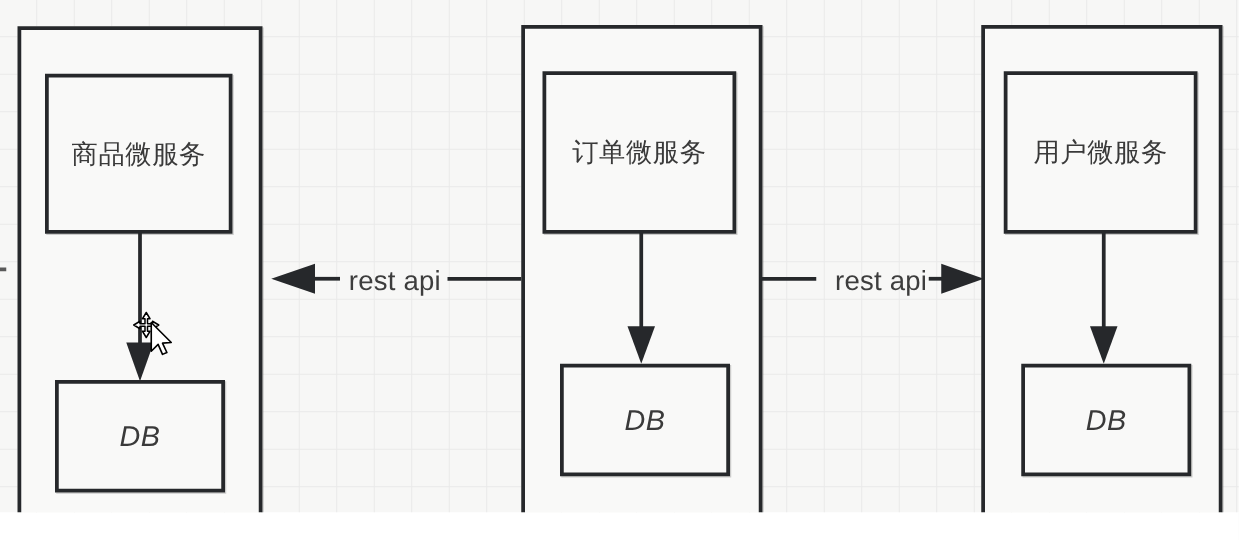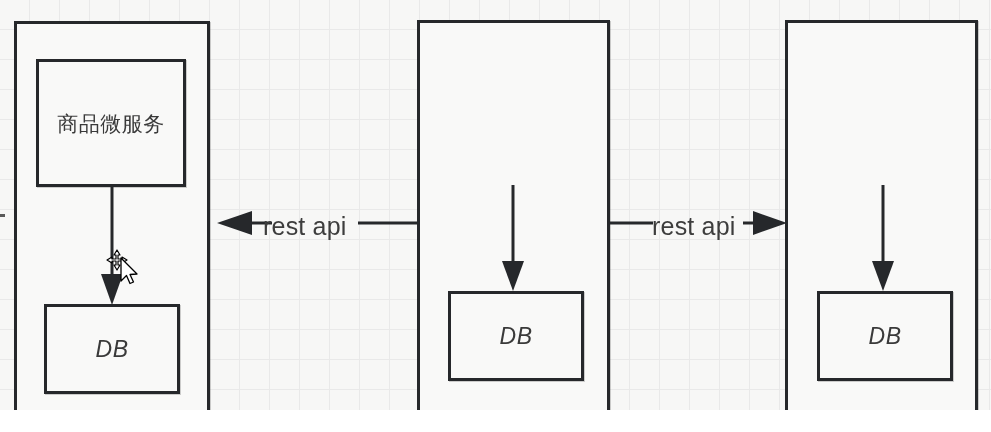--- a/index.html
+++ b/index.html
@@ -69,25 +69,26 @@
     stroke-width: 3;
     fill: none;
   }
   .arrow-head {
     fill: #26282b;
   }
 
   
   .conn-label {
     position: absolute;
-    font-size: 25px;
+    font-size: 22px;
     color: #3d3d3d;
     letter-spacing: 0.2px;
     white-space: nowrap;
     background: transparent;
+    margin-left: 16px;
   }
 
   
   .cursor-layer {
     position: absolute;
     pointer-events: none;
   }
 
   .edge-artifact {
     position: absolute;
@@ -111,32 +112,38 @@
     <line class="arrow-line" x1="22" y1="0" x2="22" y2="98"></line>
     <polygon class="arrow-head" points="22,121 11,90 33,90"></polygon>
   </svg>
 
   <div class="dbbox" style="left:44px; top:304px; width:136px; height:90px;">
     <div class="label">DB</div>
   </div>
 
   <div class="panel" style="left:417px; top:20px; width:193px; height:406px;"></div>
 
+  <div class="svcbox" style="left:434px; top:57px; width:155px; height:130px;">
+    <div class="label">订单微服务</div>
+  </div>
 
   <svg class="arrow-svg" style="left:490px; top:185px; width:60px; height:108px;" viewBox="0 0 60 108">
     <line class="arrow-line" x1="23" y1="0" x2="23" y2="84"></line>
     <polygon class="arrow-head" points="23,106 12,76 34,76"></polygon>
   </svg>
 
   <div class="dbbox" style="left:448px; top:291px; width:136px; height:90px;">
     <div class="label">DB</div>
   </div>
 
   <div class="panel" style="left:785px; top:20px; width:193px; height:406px;"></div>
 
+  <div class="svcbox" style="left:803px; top:57px; width:155px; height:130px;">
+    <div class="label">用户微服务</div>
+  </div>
 
   <svg class="arrow-svg" style="left:858px; top:185px; width:60px; height:108px;" viewBox="0 0 60 108">
     <line class="arrow-line" x1="25" y1="0" x2="25" y2="84"></line>
     <polygon class="arrow-head" points="25,106 14,76 36,76"></polygon>
   </svg>
 
   <div class="dbbox" style="left:817px; top:291px; width:136px; height:90px;">
     <div class="label">DB</div>
   </div>
 

